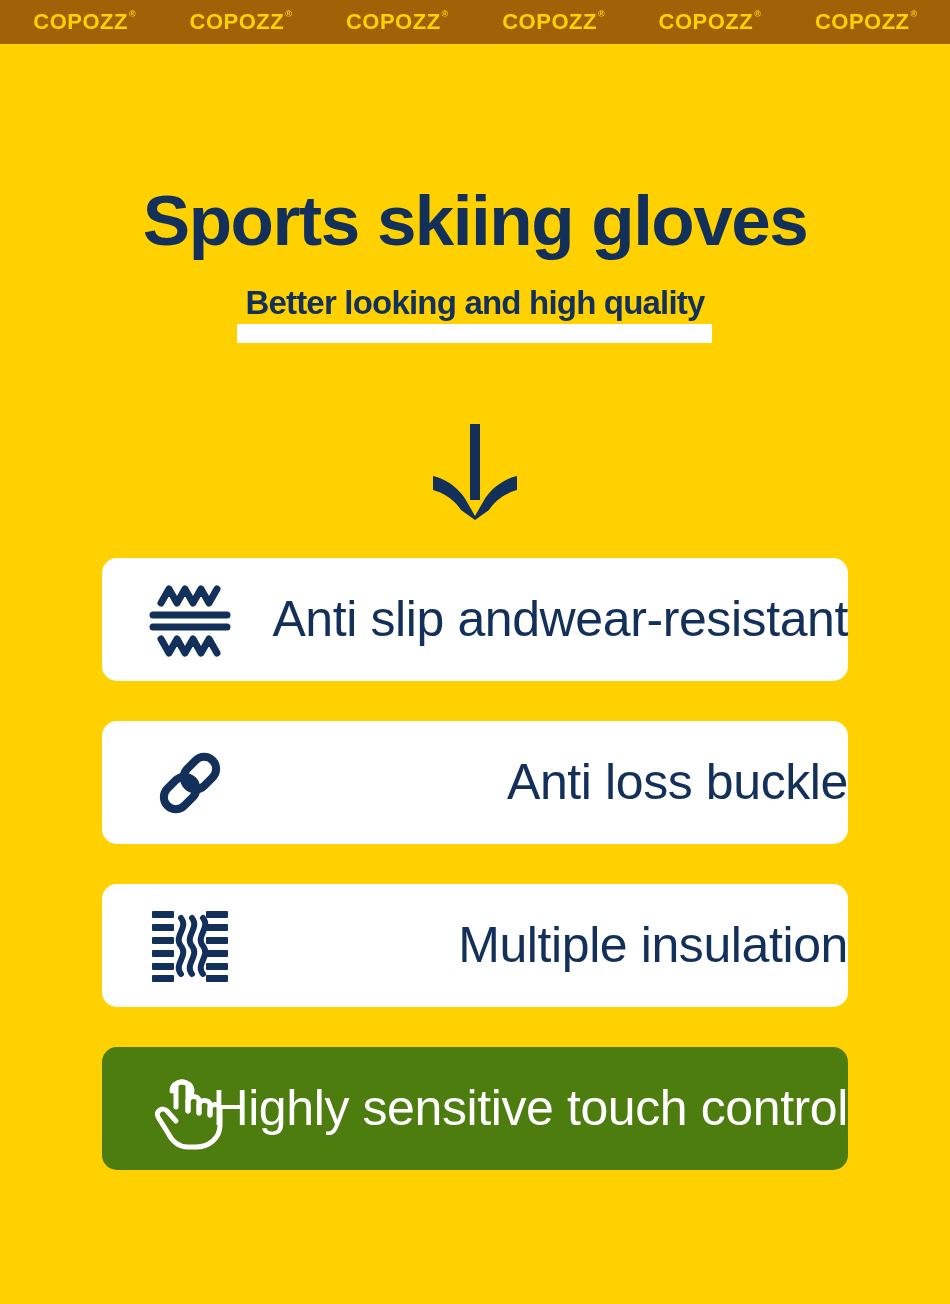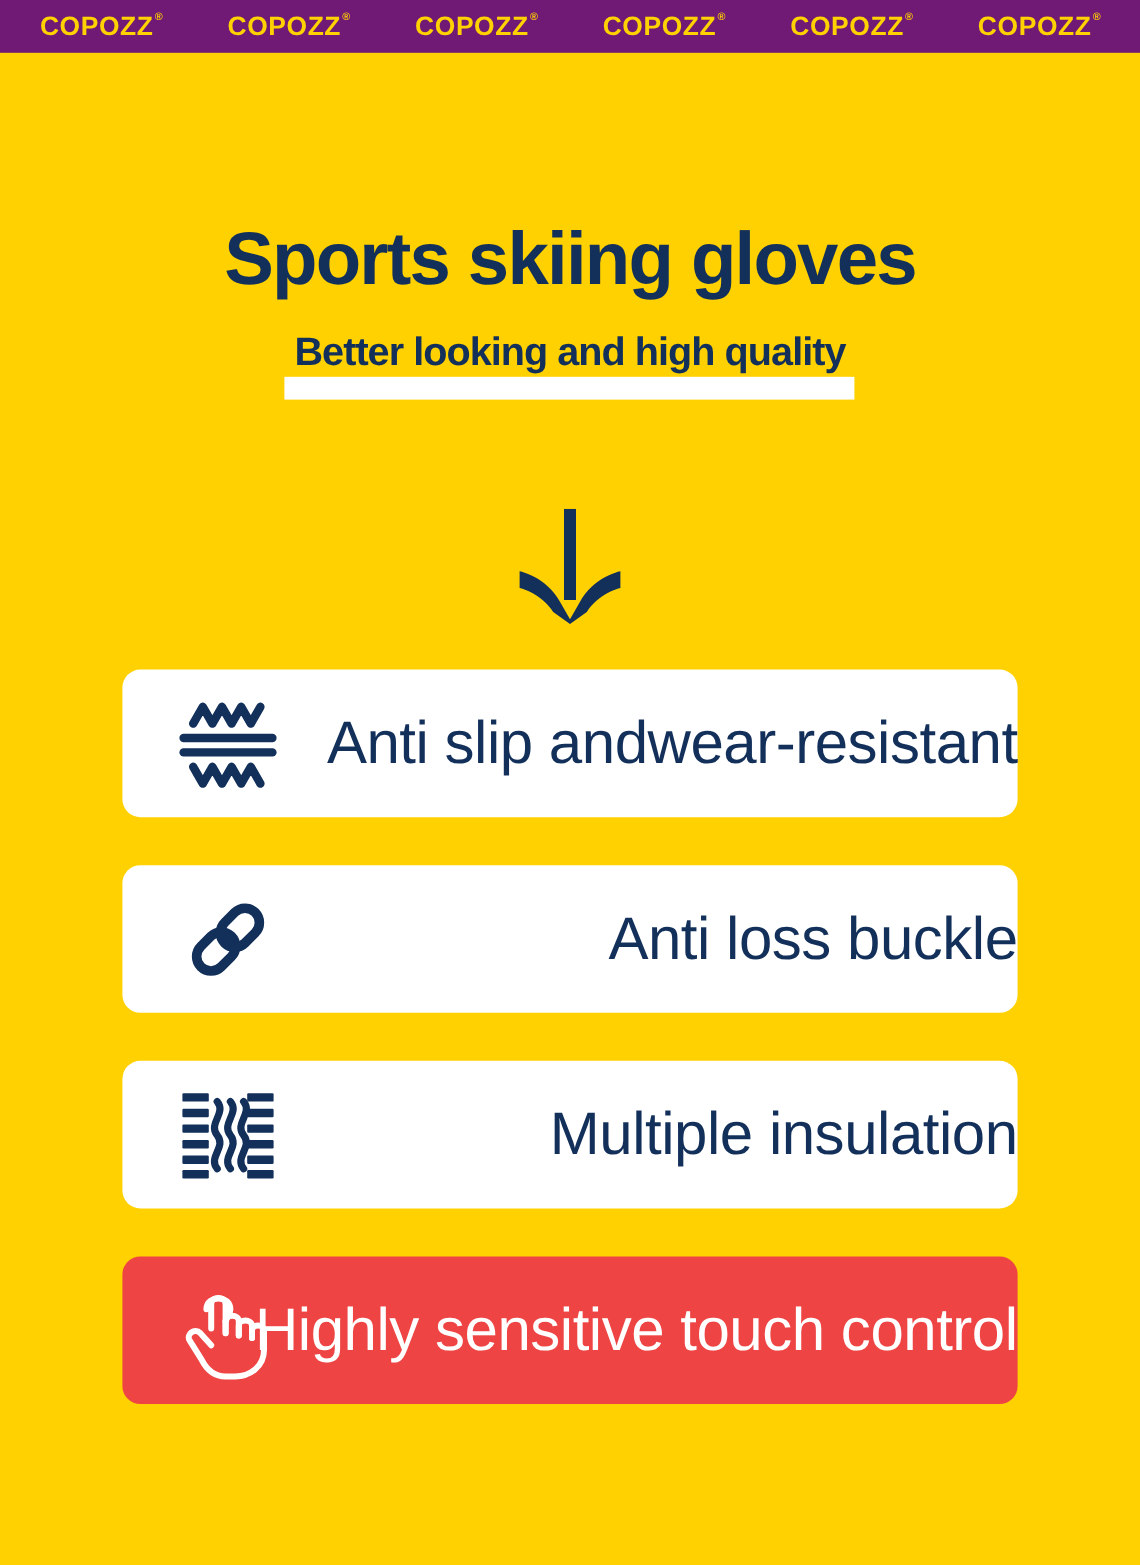--- a/index.html
+++ b/index.html
@@ -16,21 +16,21 @@
     position: relative;
   }
 
   
   .brand-band {
     position: absolute;
     top: 0;
     left: 0;
     width: 950px;
     height: 44px;
-    background: #701a75;
+    background: #a16207;
     display: flex;
     align-items: center;
     justify-content: space-around;
     overflow: hidden;
     box-sizing: border-box;
     padding: 0 6px;
   }
   .brand-word {
     color: #FFD100;
     font-family: "Liberation Sans", sans-serif;
@@ -56,21 +56,21 @@
     left: 0;
     width: 950px;
   }
   .headline {
     margin: 0;
     padding-top: 140px;
     text-align: center;
     color: #13305B;
     font-family: "Liberation Sans", sans-serif;
     font-weight: bold;
-    font-size: 62px;
+    font-size: 71px;
     line-height: 1.05;
     letter-spacing: -1.5px;
   }
   .subline-wrap {
     position: relative;
     text-align: center;
     margin-top: 26px;
     height: 60px;
   }
   .subline-highlight {
@@ -116,21 +116,21 @@
     width: 746px;
     height: 123px;
     border-radius: 15px;
     background: #FFFFFF;
     margin-bottom: 40px;
     box-sizing: border-box;
     display: flex;
     align-items: center;
   }
   .card.dark {
-    background: #ef4444;
+    background: #4d7c0f;
     margin-bottom: 0;
   }
   .card-icon {
     position: absolute;
     left: 42px;
     top: 50%;
     transform: translateY(-50%);
     width: 92px;
     height: 92px;
     display: flex;

